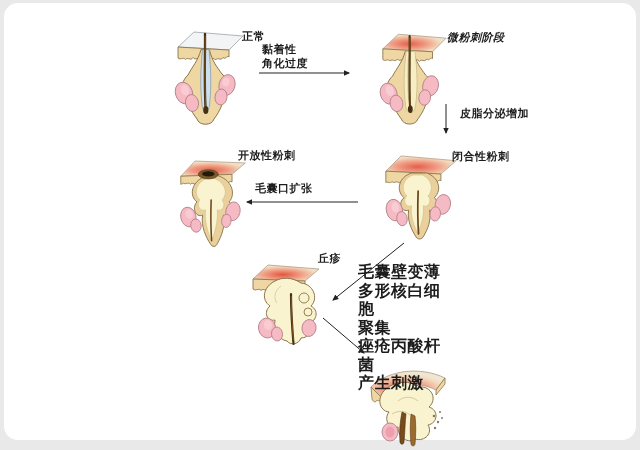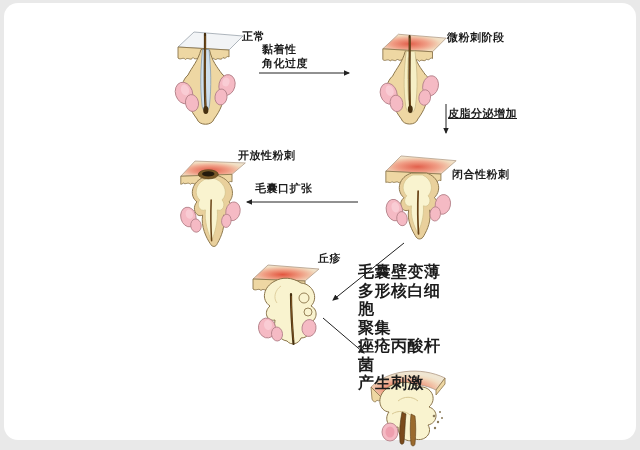--- a/index.html
+++ b/index.html
@@ -173,23 +173,23 @@
       <circle cx="70" cy="66" r="1.2" fill="#8a7a5a"></circle>
       <circle cx="67" cy="72" r="1.2" fill="#8a7a5a"></circle>
       <circle cx="72" cy="56" r="1" fill="#8a7a5a"></circle>
       <circle cx="74" cy="62" r="1" fill="#8a7a5a"></circle>
     </svg>
   </div>
 
   <div class="lbl" style="left:242px;top:30px;">正常</div>
   <div class="lbl center" style="left:262px;top:43px;width:95px;">黏着性
 角化过度</div>
-  <div class="lbl" style="left:447px;top:31px;">微粉刺阶段</div>
-  <div class="lbl" style="left:448px;top:107px;text-decoration:underline;">皮脂分泌增加</div>
-  <div class="lbl" style="left:452px;top:168px;">闭合性粉刺</div>
+  <div class="lbl" style="left:447px;top:31px;font-style:italic;">微粉刺阶段</div>
+  <div class="lbl" style="left:460px;top:107px;">皮脂分泌增加</div>
+  <div class="lbl" style="left:452px;top:150px;">闭合性粉刺</div>
   <div class="lbl" style="left:238px;top:149px;">开放性粉刺</div>
   <div class="lbl center" style="left:255px;top:182px;width:110px;">毛囊口扩张</div>
   <div class="lbl" style="left:318px;top:252px;">丘疹</div>
   <div class="lbl center small" style="left:358px;top:263px;width:96px;">毛囊壁变薄
 多形核白细胞
 聚集
 痤疮丙酸杆菌
 产生刺激</div>
 </div>
 

